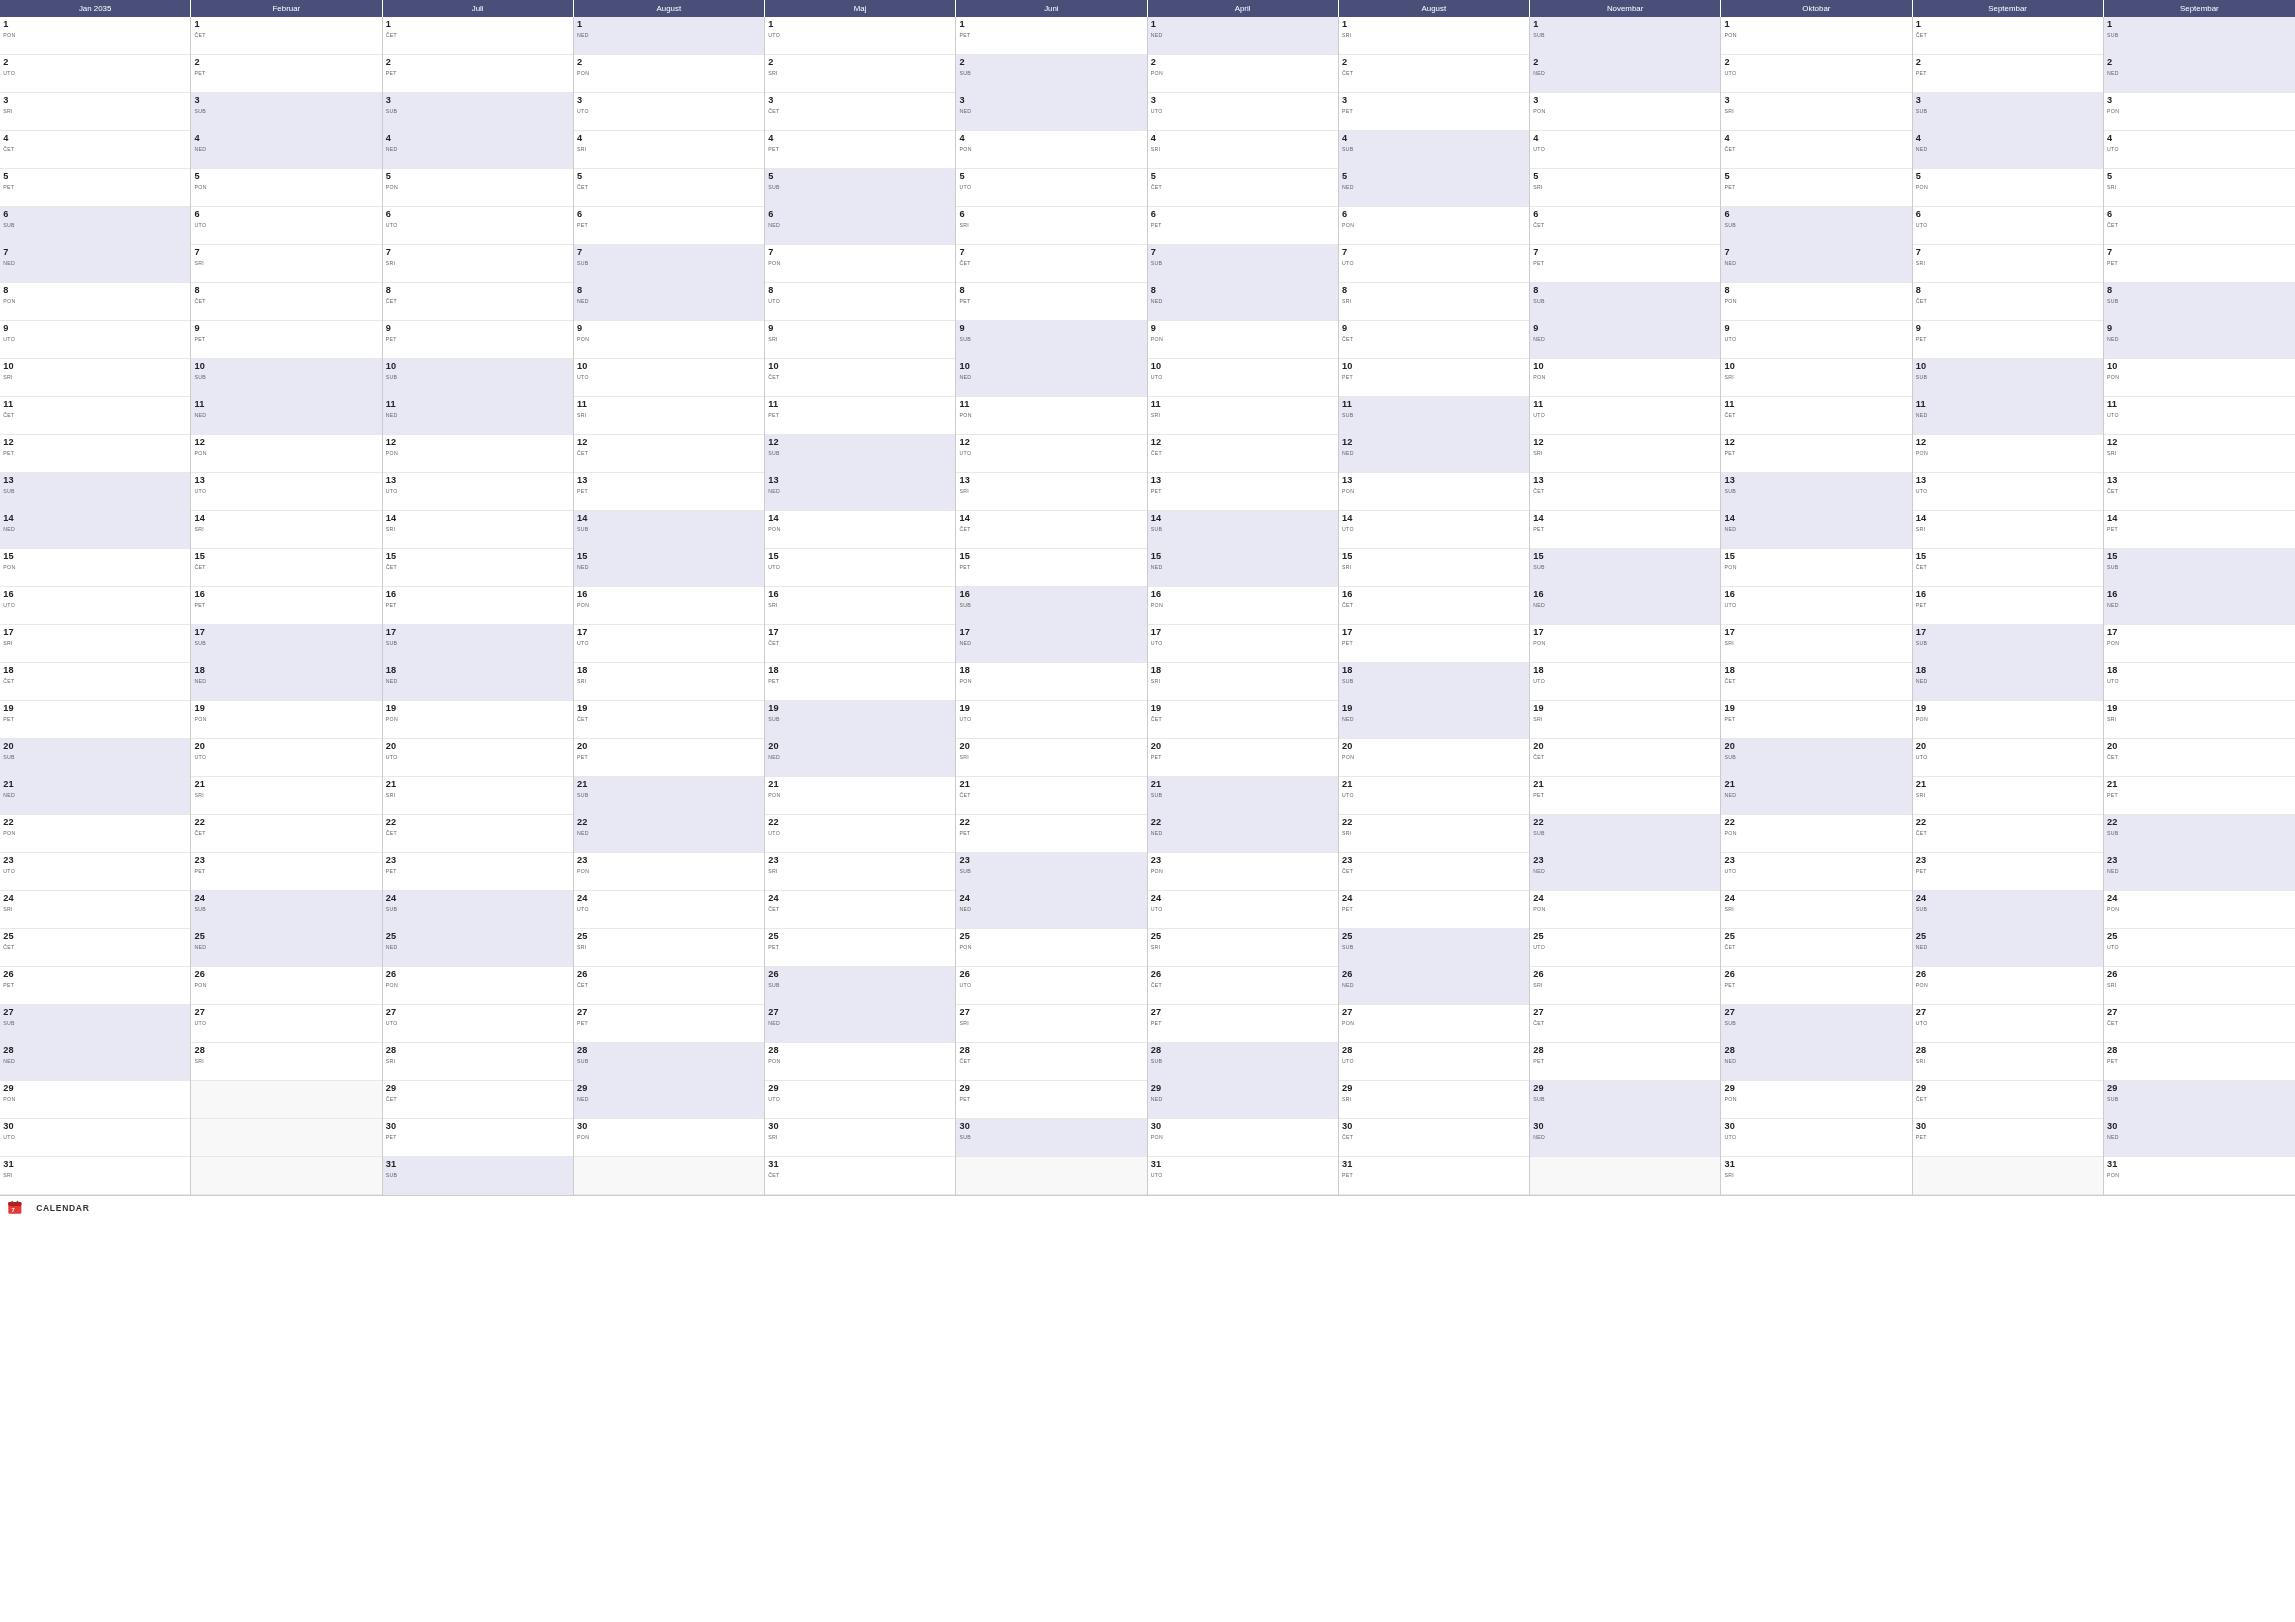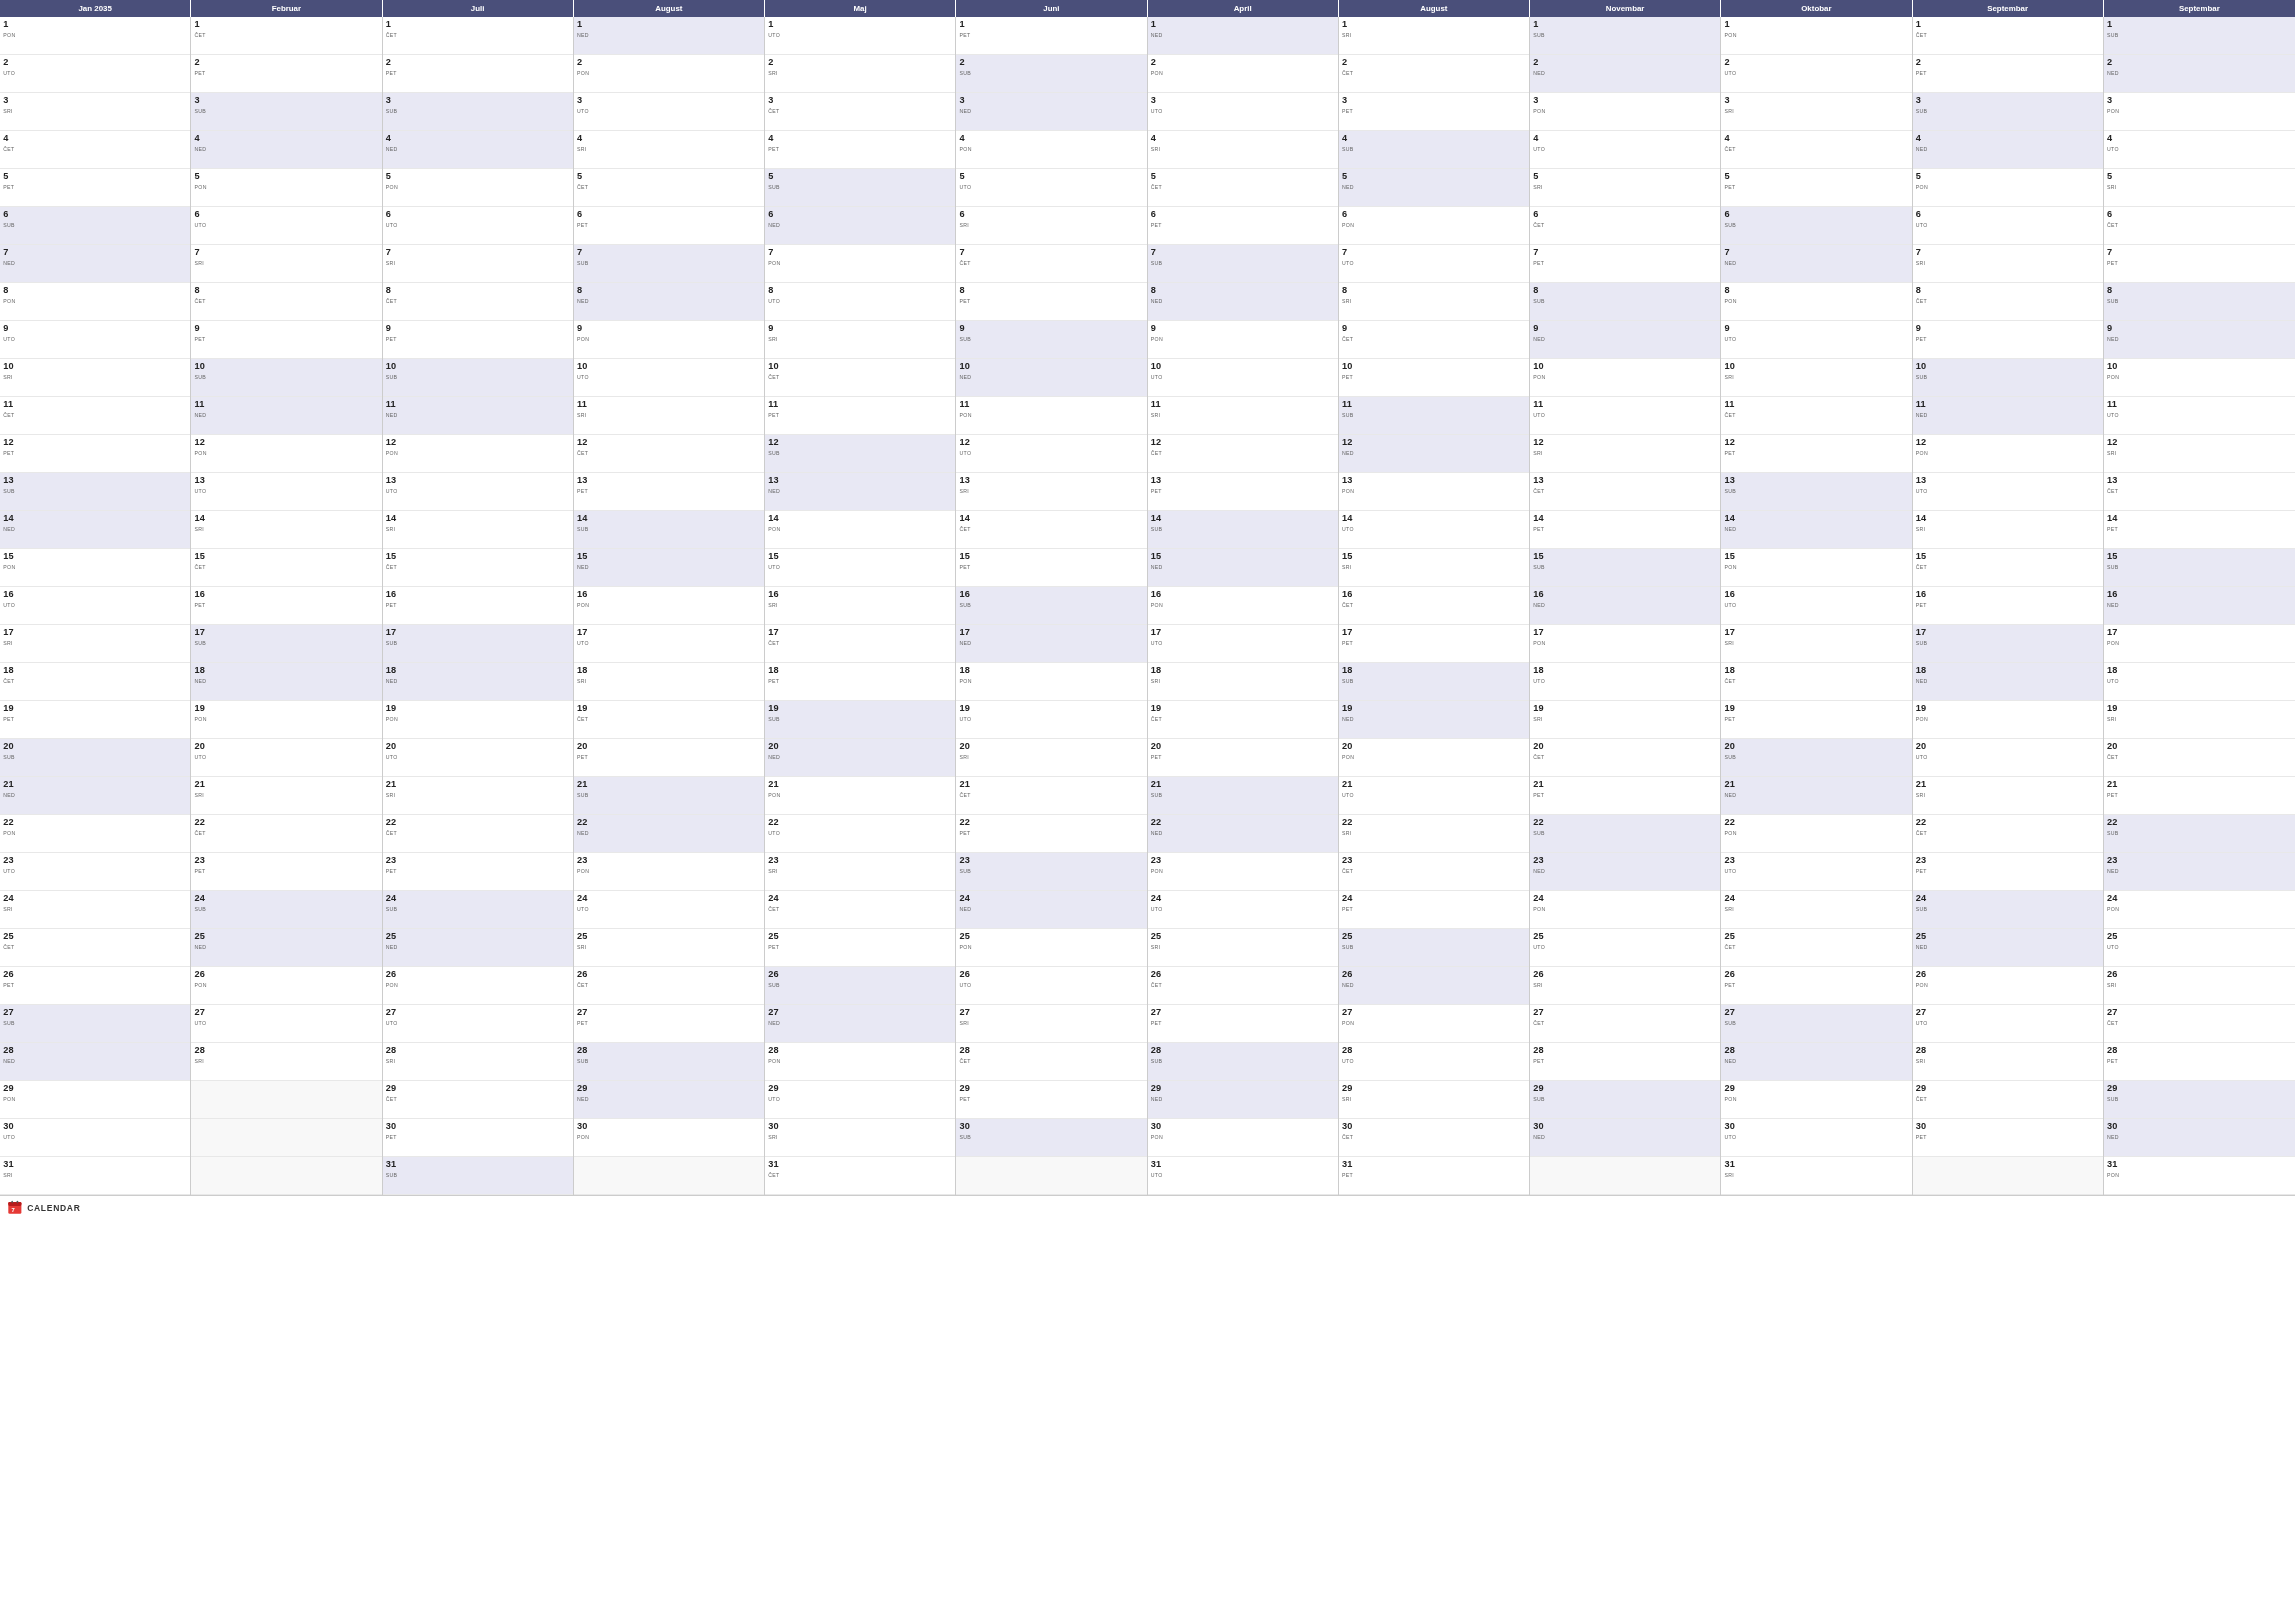--- a/index.html
+++ b/index.html
@@ -16,21 +16,21 @@
       display: grid;
       grid-template-columns: repeat(12, 1fr);
       background: #fff;
     }
     .month-header {
       background: #4a4f7a;
       color: #fff;
       text-align: center;
       padding: 3.9px 1.3px;
       font-size: 7.9px;
-      font-weight: bold;
+      font-weight: normal;
       border-right: 0.7px solid #fff;
     }
     .month-header:last-child { border-right: none; }
 
     .calendar-grid {
       display: grid;
       grid-template-columns: repeat(12, 1fr);
     }
     .month-col {
       border-right: 0.7px solid #ccc;
@@ -61,21 +61,21 @@
 
     .footer {
       display: flex;
       align-items: center;
       padding: 3.9px 6.5px;
       border-top: 0.7px solid #ccc;
     }
     .footer-logo {
       display: flex;
       align-items: center;
-      gap: 5px;
+      gap: 14px;
     }
     .footer-logo-icon {
       width: 15.7px;
       height: 15.7px;
     }
     .footer-logo-text {
       font-size: 8.5px;
       font-weight: bold;
       color: #333;
       letter-spacing: 0.7px;

